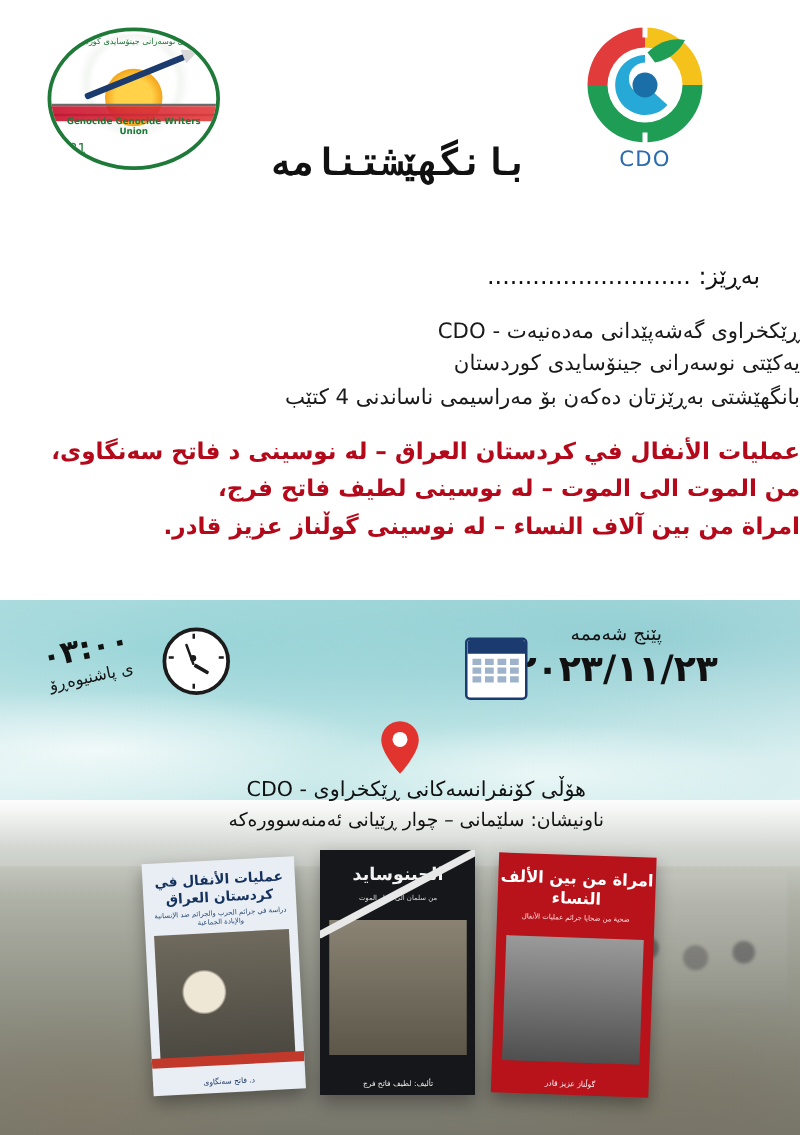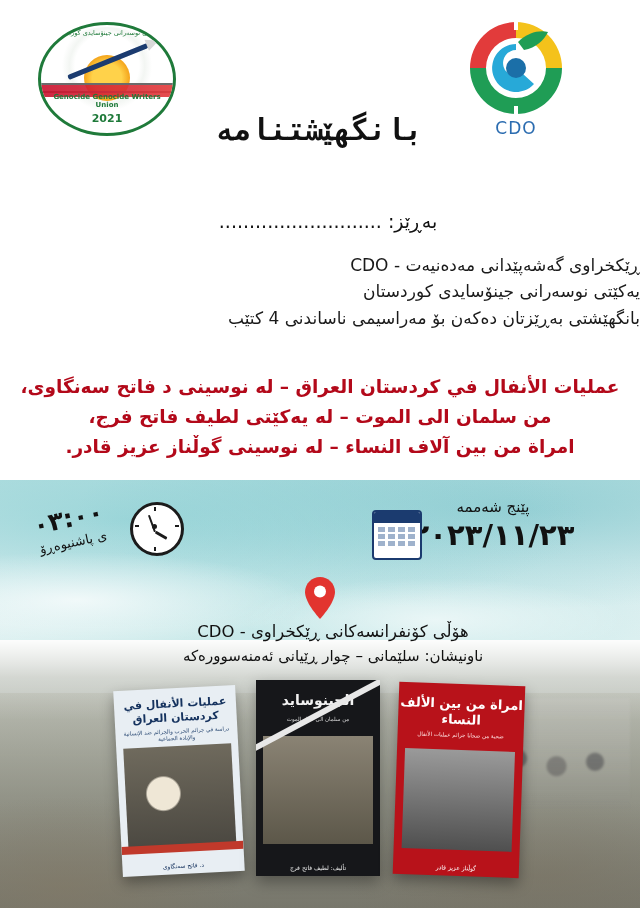--- a/index.html
+++ b/index.html
@@ -85,22 +85,22 @@
   }
   .kgwu .wire{
     position:absolute;left:0;top:58px;width:100%;height:2px;background:#6b6b6b;
   }
   .kgwu .wire2{position:absolute;left:0;top:66px;width:100%;height:2px;background:#6b6b6b;}
   .kgwu .name{
     position:absolute;left:0;bottom:24px;width:100%;text-align:center;
     font-size:7px;font-weight:bold;color:#1f7a3a;
   }
   .kgwu .year{
-    position:absolute;left:0;bottom:8px;width:100%;text-align:center;
-    font-size:11px;font-weight:bold;color:#1f7a3a;
+    position:absolute;left:0;bottom:8px;width:100%;text-align:left;
+    font-size:11px;font-weight:normal;color:#1f7a3a;
   }
   .kgwu .redband{
     position:absolute;left:0;bottom:36px;width:100%;height:12px;
     background:linear-gradient(90deg,#c8102e,#e23b3b);opacity:.9;
   }
 
   .logo-right{position:absolute;right:44px;top:18px;width:140px;height:130px;}
   .cdo-mark{position:absolute;left:0;top:0;width:120px;height:98px;}
   .cdo-label{
     position:absolute;left:0;top:100px;width:120px;text-align:center;
@@ -109,29 +109,29 @@
 
   
   .headline{
     position:absolute;left:0;top:112px;width:640px;text-align:center;
     font-size:30px;font-weight:bold;color:#111;
     font-family:Liberation Mono, monospace;
   }
 
   
   .salutation{
-    position:absolute;right:32px;top:210px;width:560px;text-align:center;
+    position:absolute;right:32px;top:210px;width:560px;
     font-size:19px;color:#111;
   }
   .body-block{
     position:absolute;left:0;top:252px;width:640px;text-align:right;
   }
   .body-block .line{font-size:17px;color:#1a1a1a;line-height:1.55;}
   .titles{
-    position:absolute;left:0;top:372px;width:640px;text-align:center;
+    position:absolute;left:0;top:347px;width:640px;
   }
   .titles .t{
     font-size:18.5px;font-weight:bold;color:#b3091a;line-height:1.62;
   }
 
   
   .time-wrap{position:absolute;left:18px;top:498px;width:175px;height:92px;}
   .time-text{
     position:absolute;left:4px;top:6px;width:96px;text-align:center;
     transform:rotate(-12deg);
@@ -252,21 +252,21 @@
   <div class="salutation">بەڕێز: ...........................</div>
 
   <div class="body-block">
     <div class="line">ڕێکخراوی گەشەپێدانی مەدەنیەت - CDO</div>
     <div class="line">یەکێتی نوسەرانی جینۆسایدی کوردستان</div>
     <div class="line">بانگهێشتی بەڕێزتان دەکەن بۆ مەراسیمی ناساندنی 4 کتێب</div>
   </div>
 
   <div class="titles">
     <div class="t">عملیات الأنفال في کردستان العراق – لە نوسینی د فاتح سەنگاوی،</div>
-    <div class="t">من سلمان الی الموت – لە یەکێتی لطیف فاتح فرج،</div>
+    <div class="t">من الموت الی الموت – لە نوسینی لطیف فاتح فرج،</div>
     <div class="t">امراة من بین آلاف النساء – لە نوسینی گوڵناز عزیز قادر.</div>
   </div>
 
   <div class="time-wrap">
     <div class="time-text">
       <div class="hh">٠٣:٠٠</div>
       <div class="sub">ی پاشنیوەڕۆ</div>
     </div>
     <div class="clock">
       <span class="tick" style="left:21px;top:2px;"></span>

